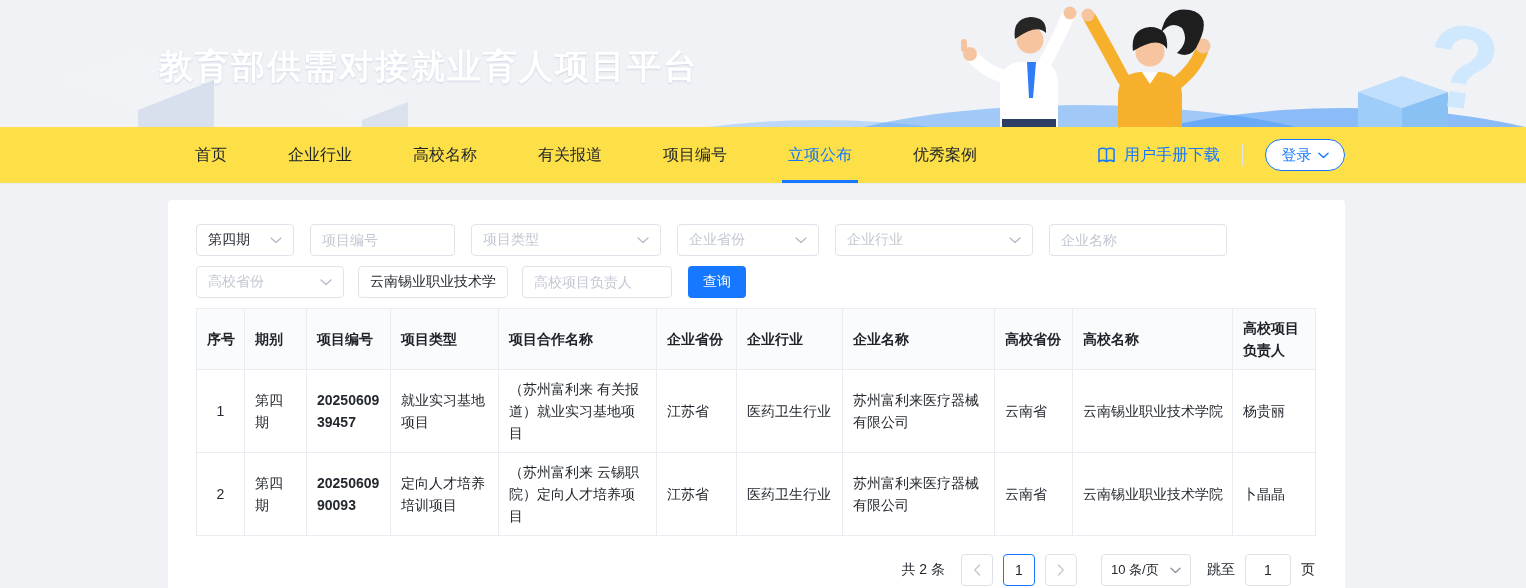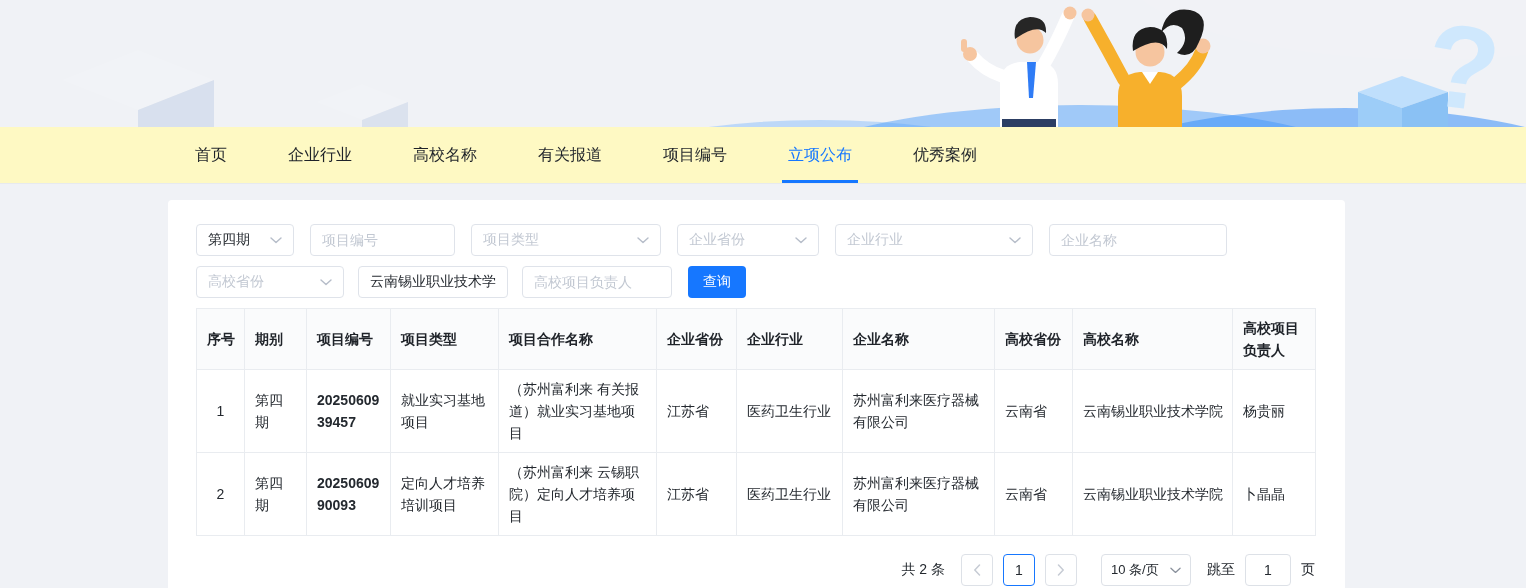--- a/index.html
+++ b/index.html
@@ -20,21 +20,21 @@
   }
   .banner-deco { position: absolute; left: 0; top: 0; }
   .banner-title {
     position: absolute; left: 159px; top: 44px; z-index: 2;
     font-size: 34px; font-weight: 700; color: #ffffff; letter-spacing: 2px;
     text-shadow: 0 1px 2px rgba(0,40,120,0.15);
   }
 
   
   .navbar {
-    height: 57px; background: #fef9c3; border-bottom: 1px solid #e7eaee;
+    height: 57px; background: #fde047; border-bottom: 1px solid #e7eaee;
     display: flex; align-items: center; padding: 0 181px 0 195px;
   }
   .nav-items { display: flex; gap: 61px; height: 100%; align-items: stretch; }
   .nav-item {
     font-size: 16px; color: #1f2329; cursor: pointer;
     display: flex; align-items: center; position: relative; white-space: nowrap;
   }
   .nav-item.active { color: #1677ff; text-align: right; }
   .nav-item.active::after {
     content: ""; position: absolute; left: -6px; right: -6px; bottom: 0;
@@ -158,31 +158,47 @@
       <path d="M1161 33 Q1166 6 1190 10 Q1212 15 1199 42 Q1192 60 1177 53 Q1190 41 1182 28 Q1171 20 1161 33 Z" fill="#1e1e1e"></path>
     </g>
 
     <g>
       <polygon points="1358,92 1402,76 1448,92 1402,108" fill="#bfdffc"></polygon>
       <polygon points="1358,92 1402,108 1402,127 1358,127" fill="#9dcdf8"></polygon>
       <polygon points="1402,108 1448,92 1448,127 1402,127" fill="#8ac1f4"></polygon>
       <text x="1458" y="108" font-size="118" font-weight="bold" fill="#cfe8fd" text-anchor="middle" transform="rotate(7 1458 108)" font-family="Liberation Sans, sans-serif">?</text>
     </g>
   </svg>
+  <div class="banner-title">教育部供需对接就业育人项目平台</div>
 </div>
 
 <div class="navbar">
   <div class="nav-items">
     <div class="nav-item">首页</div>
     <div class="nav-item">企业行业</div>
     <div class="nav-item">高校名称</div>
     <div class="nav-item">有关报道</div>
     <div class="nav-item">项目编号</div>
     <div class="nav-item active">立项公布</div>
     <div class="nav-item">优秀案例</div>
+  </div>
+  <div class="nav-right">
+    <div class="manual-link">
+      <svg width="19" height="17" viewBox="0 0 20 18">
+        <path d="M2 2.6 C4.6 1 7.4 1 10 2.6 L10 15.4 C7.4 13.8 4.6 13.8 2 15.4 Z M10 2.6 C12.6 1 15.4 1 18 2.6 L18 15.4 C15.4 13.8 12.6 13.8 10 15.4 Z" fill="none" stroke="#1677ff" stroke-width="1.6" stroke-linejoin="round"></path>
+      </svg>
+      <span>用户手册下载</span>
+    </div>
+    <div class="nav-divider"></div>
+    <button class="login-btn">
+      <span>登录</span>
+      <svg width="11" height="7" viewBox="0 0 12 7">
+        <path d="M1 1 L6 5.6 L11 1" fill="none" stroke="#1677ff" stroke-width="1.5" stroke-linecap="round" stroke-linejoin="round"></path>
+      </svg>
+    </button>
   </div>
 </div>
 
 <div class="card">
 
   <div class="filters-row">
     <div class="control select w98">
       <span class="val">第四期</span>
       <svg class="chev" width="12" height="7" viewBox="0 0 12 7">
           <path d="M1 1 L6 5.6 L11 1" fill="none" stroke="currentColor" stroke-width="1.4" stroke-linecap="round" stroke-linejoin="round"></path>

